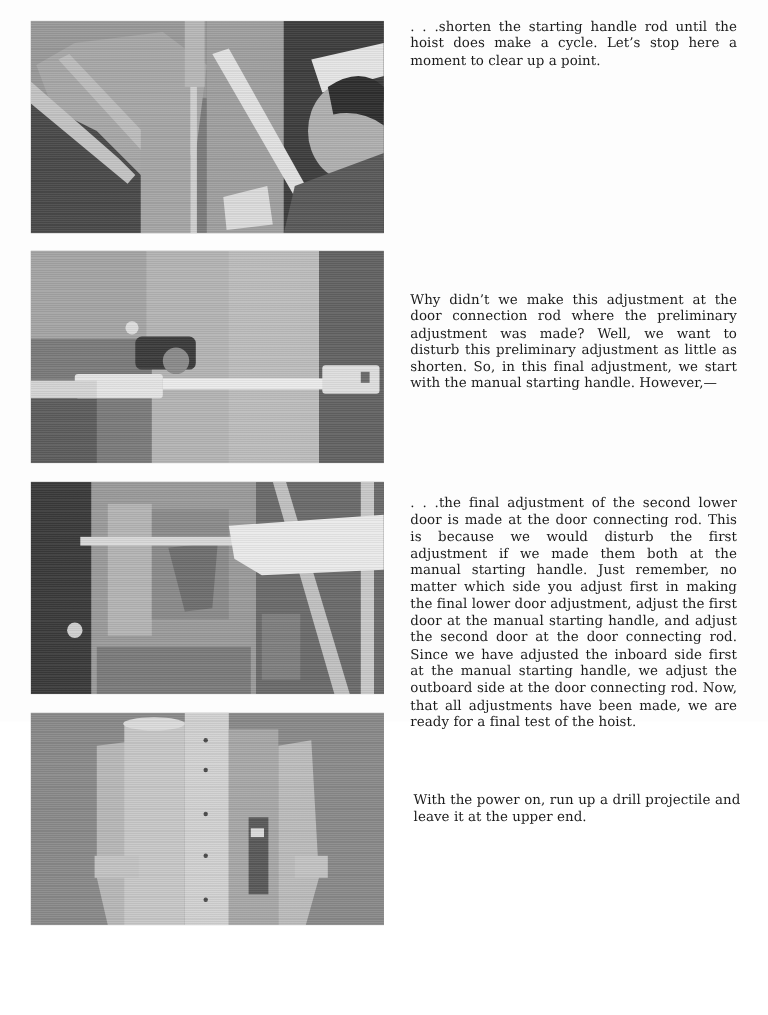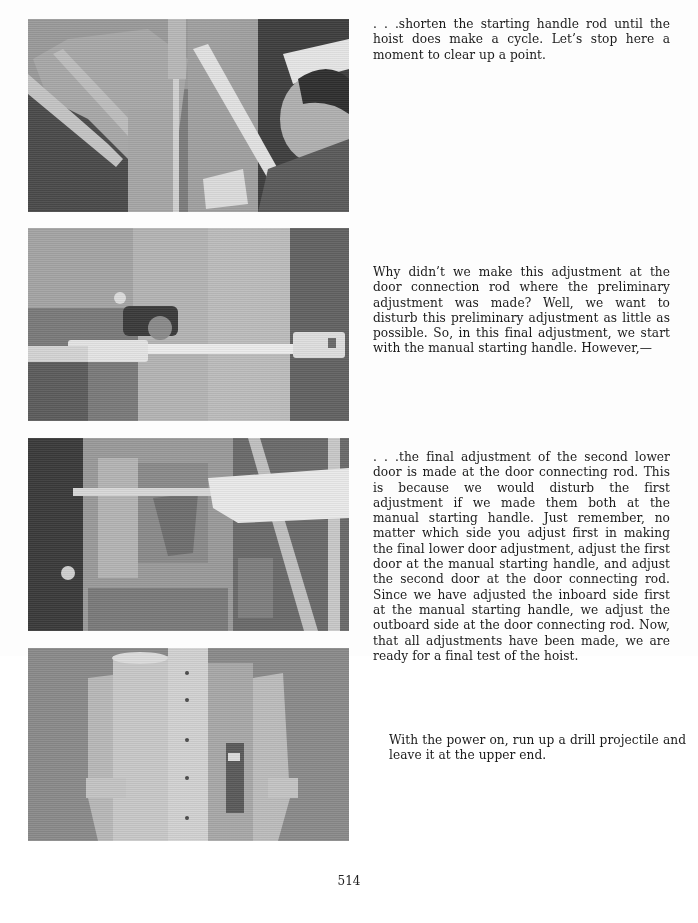--- a/index.html
+++ b/index.html
@@ -151,18 +151,17 @@
       <rect x="198" y="95" width="18" height="70" fill="#5a5a5a"></rect>
       <rect x="200" y="105" width="12" height="8" fill="#dcdcdc"></rect>
       <path d="M225 30 L255 25 L262 150 L250 193 L225 193 Z" fill="#bcbcbc"></path>
       <rect x="58" y="130" width="40" height="20" fill="#c4c4c4"></rect>
       <rect x="240" y="130" width="30" height="20" fill="#c4c4c4"></rect>
     </svg>
     <div class="grain"></div>
   </div>
 
   <p class="caption" id="caption-1" style="margin:0">. . .shorten the starting handle rod until the hoist does make a cycle.  Let’s stop here a moment to clear up a point.</p>
-  <p class="caption" id="caption-2" style="margin:0">Why didn’t we make this adjustment at the door connection rod where the preliminary adjustment was made?  Well, we want to disturb this preliminary adjustment as little as possible.  So, in this final adjustment, we start with the manual starting handle.  However,—</p>
+  <p class="caption" id="caption-2" style="margin:0">Why didn’t we make this adjustment at the door connection rod where the preliminary adjustment was made?  Well, we want to disturb this preliminary adjustment as little as shorten.  So, in this final adjustment, we start with the manual starting handle.  However,—</p>
   <p class="caption" id="caption-3" style="margin:0">. . .the final adjustment of the second lower door is made at the door connecting rod. This is because we would disturb the first adjustment if we made them both at the manual starting handle.  Just remember, no matter which side you adjust first in making the final lower door adjustment, adjust the first door at the manual starting handle, and adjust the second door at the door connecting rod.  Since we have adjusted the inboard side first at the manual starting handle, we adjust the outboard side at the door connecting rod. Now, that all adjustments have been made, we are ready for a final test of the hoist.</p>
-  <p class="caption" id="caption-4" style="margin:16px">With the power on, run up a drill projectile and leave it at the upper end.</p>
+  <p class="caption" id="caption-4" style="margin:3px">With the power on, run up a drill projectile and leave it at the upper end.</p>
 
-  <div class="page-number">514</div>
 </div>
 
 </body></html>

